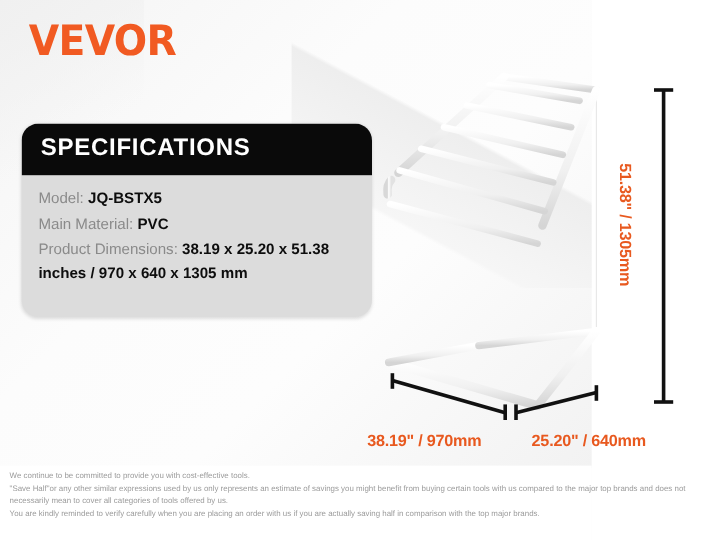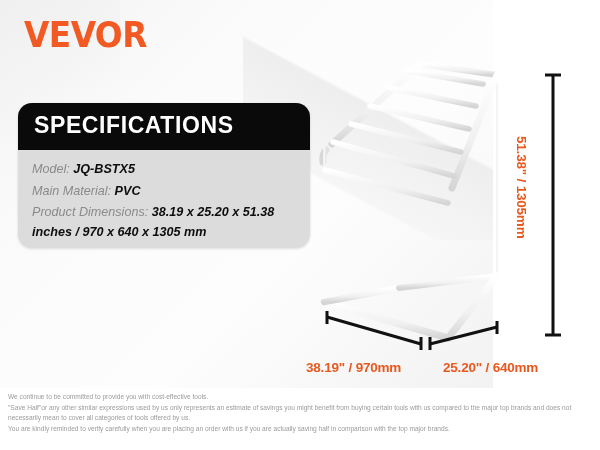--- a/index.html
+++ b/index.html
@@ -71,28 +71,27 @@
     top: 103px;
     width: 292px;
     border-radius: 14px;
     background: #dcdcdc;
     overflow: hidden;
     box-shadow: 0 1px 3px rgba(0,0,0,0.13);
   }
   .spec-header {
     background: #0a0a0a;
     color: #ffffff;
-    font-size: 23px;
+    font-size: 20px;
     font-weight: bold;
     letter-spacing: 0.6px;
     padding: 9px 0 11px 16px;
   }
   .spec-body {
-    padding: 10px 12px 4px 14px;
-    font-style: italic;
+    padding: 10px 12px 24px 14px;
   }
   .spec-row {
     font-size: 12.6px;
     line-height: 19.5px;
     color: #111111;
     margin-bottom: 2px;
   }
   .spec-label {
     color: #8a8a8a;
     font-weight: normal;

